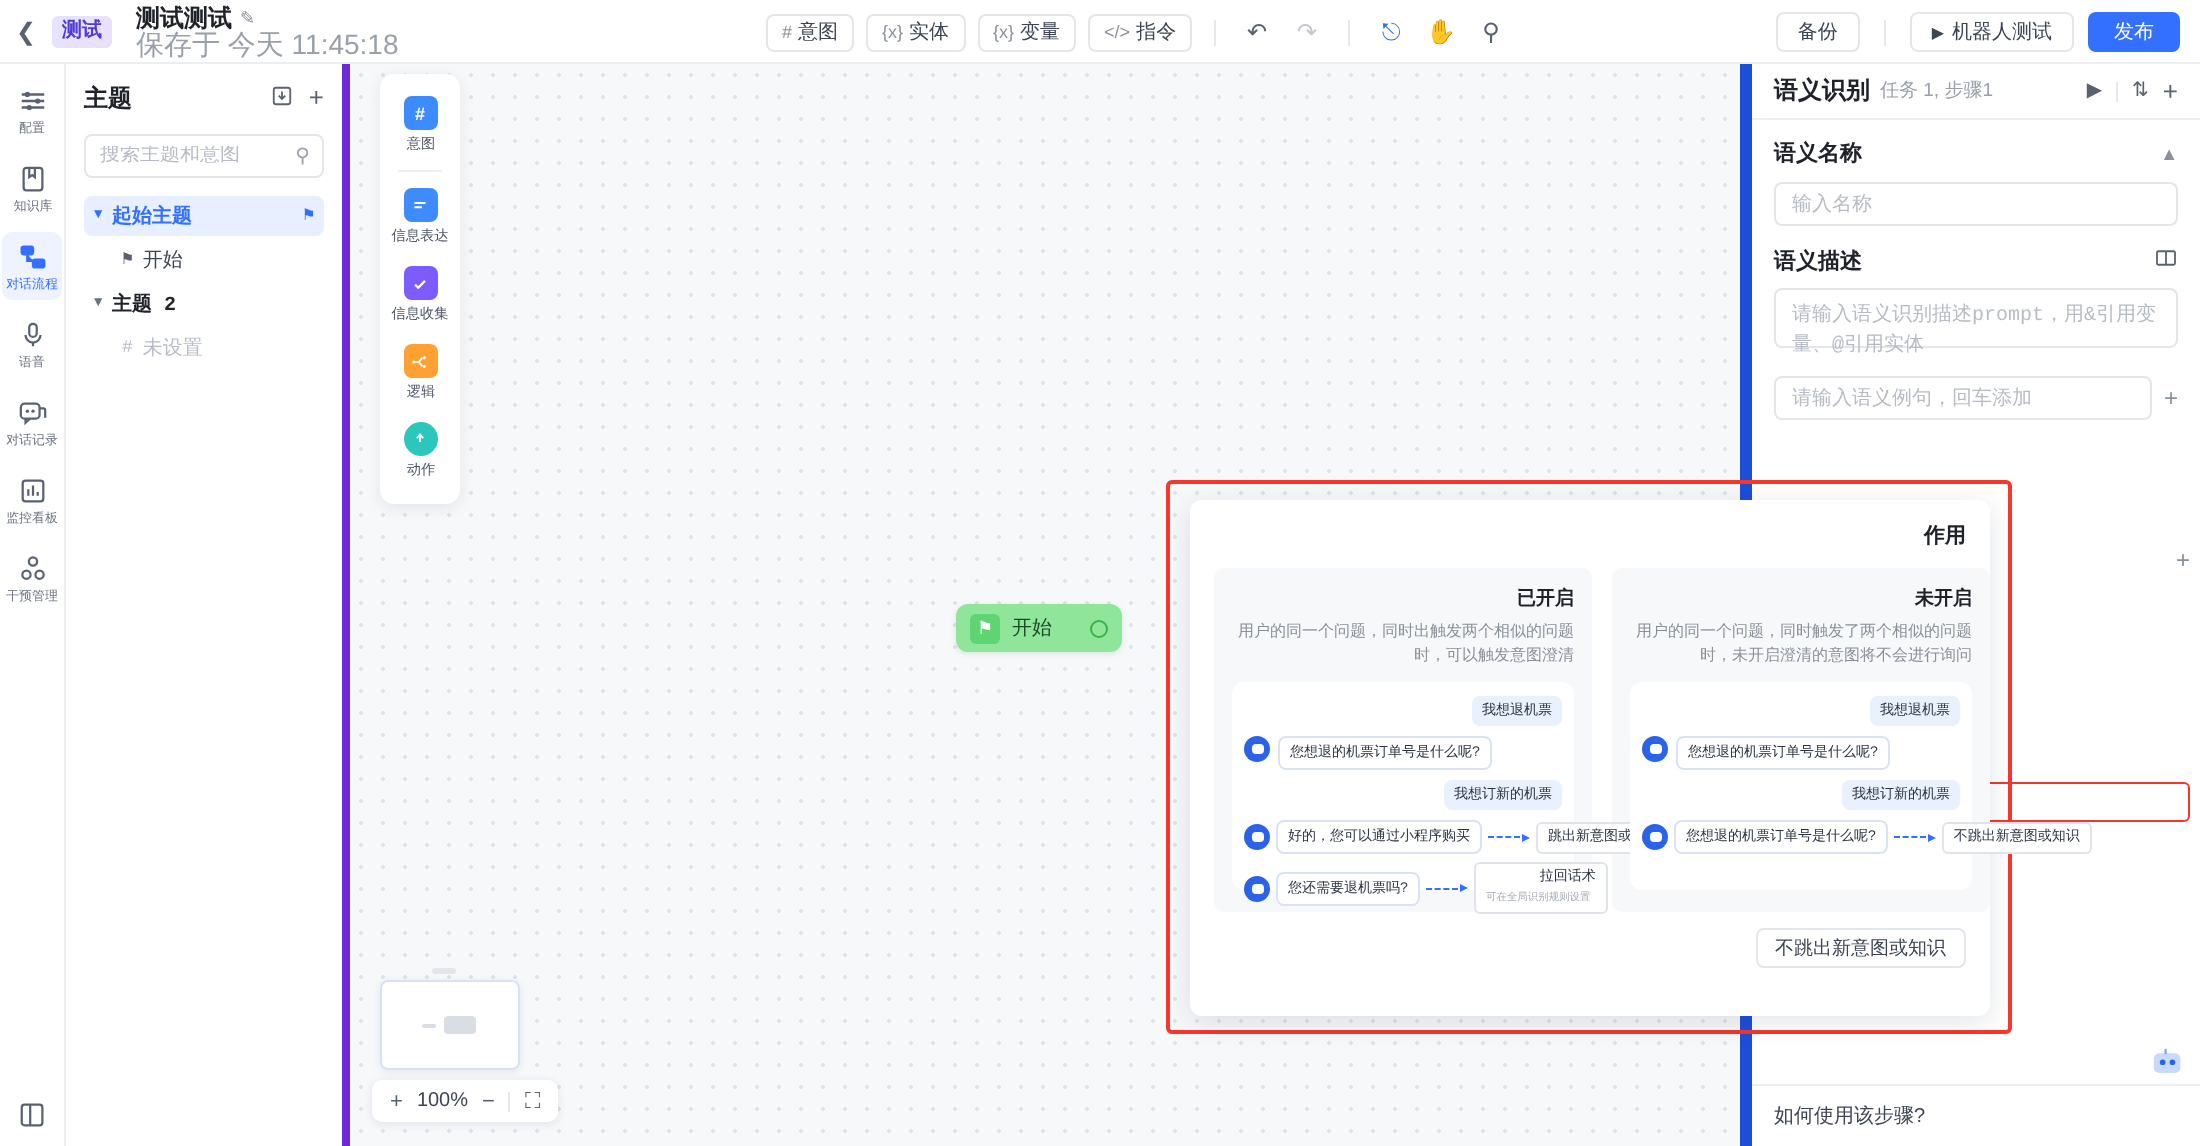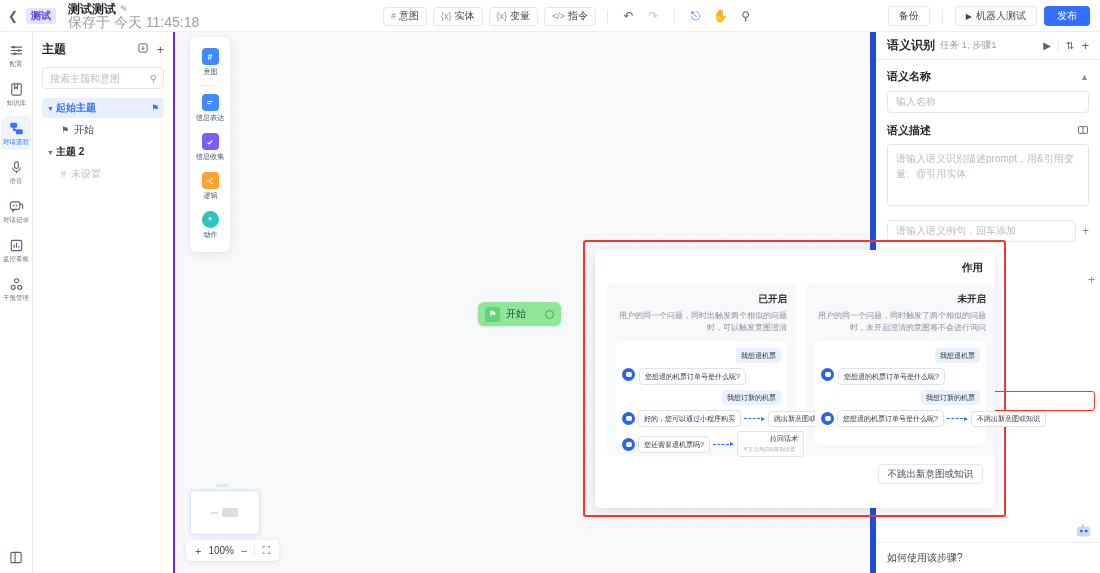--- a/index.html
+++ b/index.html
@@ -55,21 +55,21 @@
   .rail-item.active { background: #eef3ff; }
   .rail-item.active .rail-lb, .rail-item.active svg { color: #3370ff; fill: #3370ff; }
   .rail-ic { width: 16px; height: 16px; color: #5a6272; display: flex; align-items: center; justify-content: center; }
   .rail-item.active .rail-ic { color: #3370ff; }
   .rail-lb { font-size: 7px; color: #6b727f; transform: scale(0.92); white-space: nowrap; }
   .rail-bottom { position: absolute; bottom: 8px; left: 0; width: 33px; display: flex; justify-content: center; }
 
   
   .topics {
     position: absolute; left: 33px; top: 32px; width: 142px; height: 541px;
-    background: #fff; border-right: 2px solid #6d28d9; padding: 9px 9px 0;
+    background: #fff; border-right: 4px solid #6d28d9; padding: 9px 9px 0; font-family: Liberation Mono, monospace;
   }
   .tp-head { display: flex; align-items: center; justify-content: space-between; margin-bottom: 9px; }
   .tp-title { font-size: 12px; font-weight: bold; color: #1f2329; }
   .tp-actions { display: flex; align-items: center; gap: 7px; color: #5a6272; }
   .tp-search {
     position: relative; height: 22px; border: 1px solid #e3e6eb; border-radius: 4px;
     background: #fff; display: flex; align-items: center; padding: 0 7px; margin-bottom: 9px;
   }
   .tp-search input { border: none; outline: none; font-size: 10px; width: 95px; color: #1f2329; font-family: inherit; background: transparent; }
   .tp-search input::placeholder { color: #b7bcc4; }
@@ -142,22 +142,22 @@
   .rp-sect-title { font-size: 11px; font-weight: bold; color: #1f2329; display: flex; align-items: center; gap: 4px; margin-bottom: 7px; }
   .rp-sect-title .chev { margin-left: auto; color: #8a9099; font-size: 9px; }
   .rp-input {
     height: 22px; border: 1px solid #e3e6eb; border-radius: 4px; display: flex; align-items: center;
     padding: 0 8px; font-size: 10px; color: #b7bcc4; margin-bottom: 10px; background: #fff;
   }
   .rp-label { font-size: 11px; font-weight: bold; color: #1f2329; margin-bottom: 6px; display: flex; align-items: center; }
   .rp-label .rt { margin-left: auto; color: #5a6272; font-size: 11px; }
   .rp-label .q { color: #a7acb5; font-size: 10px; font-weight: normal; margin-left: 4px; }
   .rp-textarea {
-    height: 62px; border: 1px solid #e3e6eb; border-radius: 4px; padding: 6px 8px;
-    font-size: 10px; color: #b7bcc4; line-height: 15px; margin-bottom: 14px; background: #fff;
+    height: 30px; border: 1px solid #e3e6eb; border-radius: 4px; padding: 6px 8px;
+    font-size: 10px; color: #b7bcc4; line-height: 15px; margin-bottom: 14px; background: #fff; font-family: Liberation Mono, monospace;
   }
   .rp-input-plus { display: flex; align-items: center; gap: 6px; }
   .rp-input-plus .rp-input { flex: 1; margin-bottom: 0; }
   .rp-input-plus .pl { color: #8a9099; font-size: 12px; cursor: pointer; }
 
   .act-list { position: absolute; left: 11px; top: 241px; width: 208px; }
   .act-plus { display: flex; justify-content: flex-end; color: #8a9099; font-size: 12px; margin-bottom: 4px; cursor: pointer; }
   .act-item { height: 19px; display: flex; align-items: center; gap: 6px; font-size: 10px; color: #3d4453; cursor: pointer; padding-left: 3px; margin-bottom: 1px; }
   .act-item .aic { color: #5a6272; font-size: 9px; width: 11px; display: flex; justify-content: center; }
   .act-item.hl { border: 1.6px solid #f5372c; border-radius: 3px; height: 20px; padding-left: 2px; }

